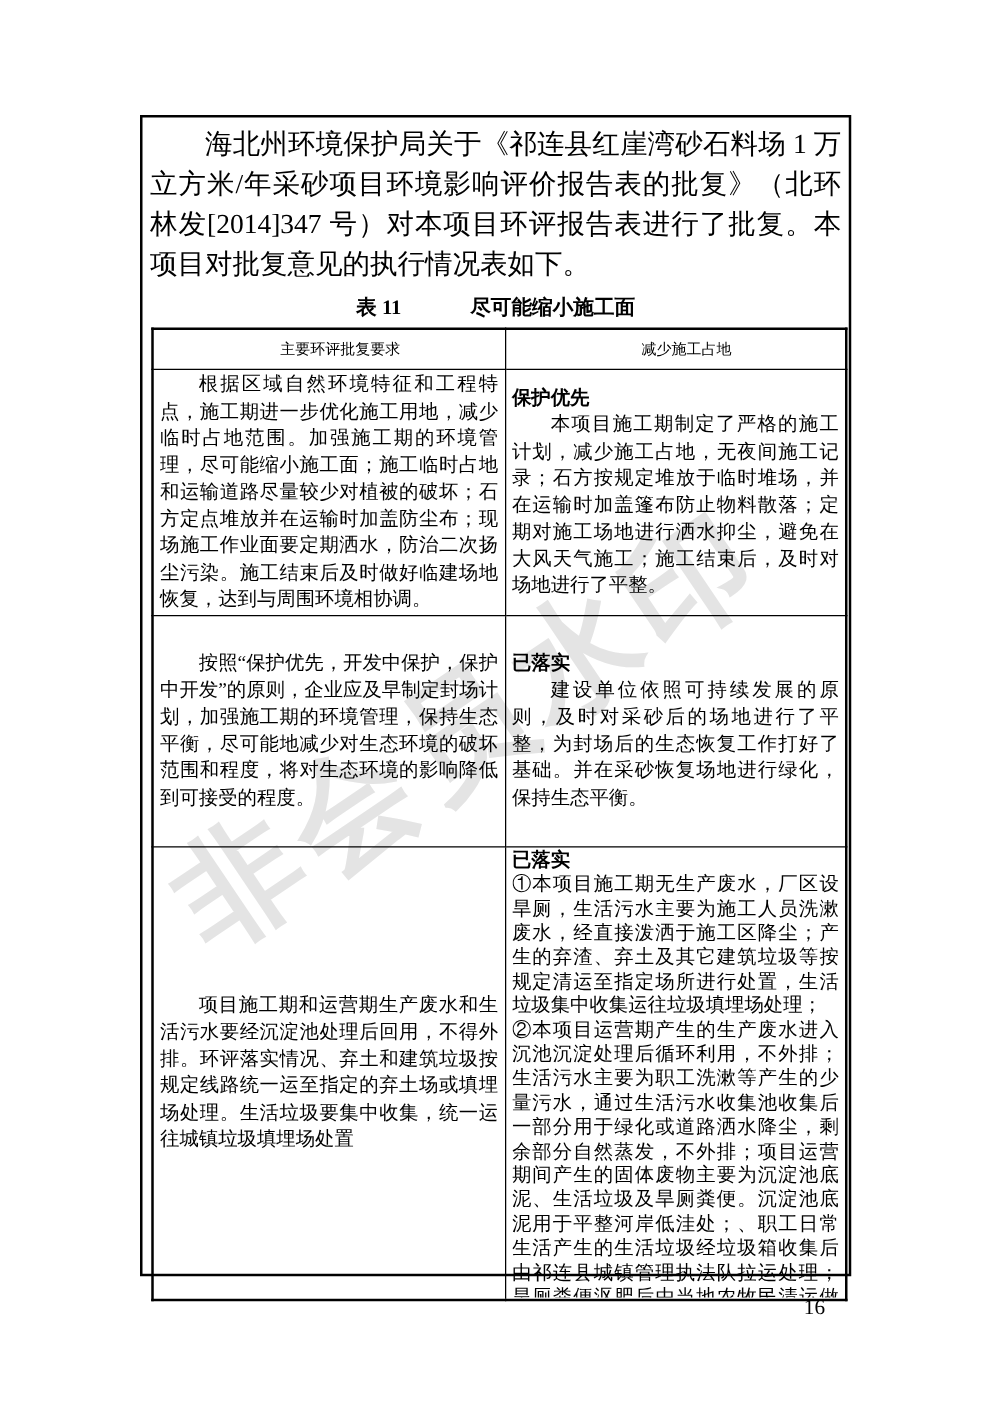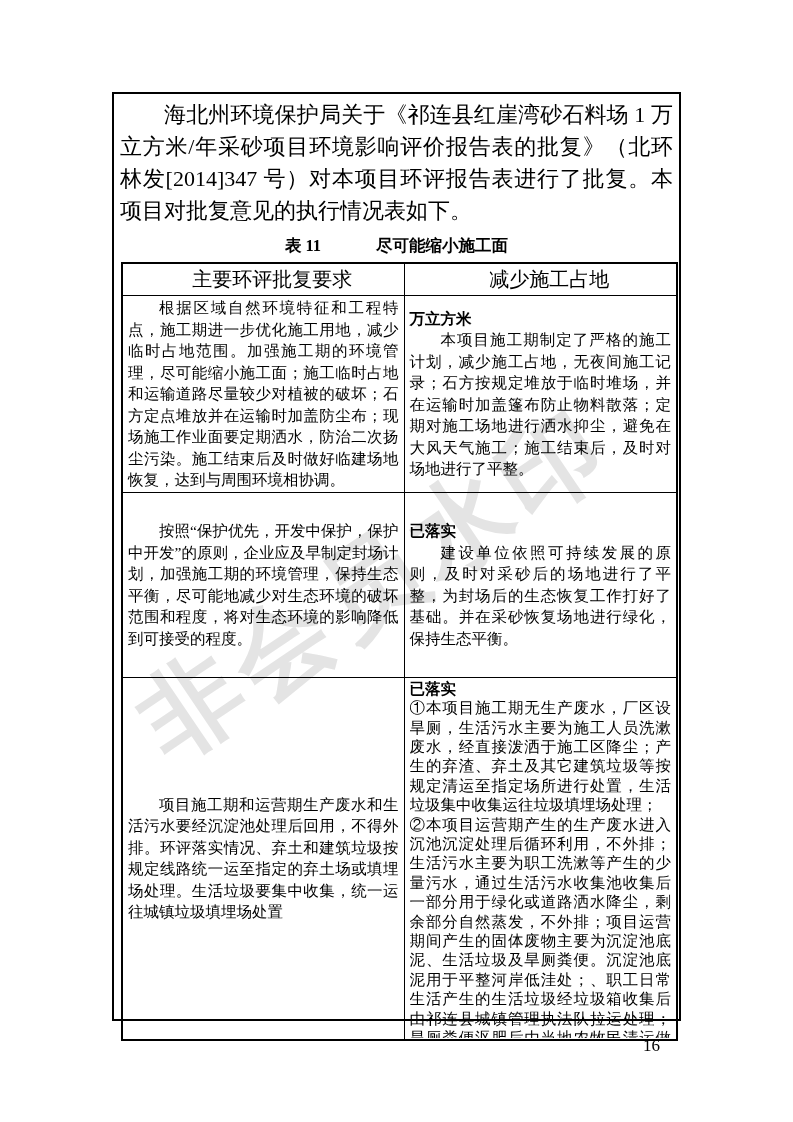--- a/index.html
+++ b/index.html
@@ -65,21 +65,21 @@
   table.review col.c1{width:282px;}
   table.review col.c2{width:273px;}
   table.review th, table.review td{
     border:1px solid #000;
     font-weight:normal;
     padding:1px 5px;
     vertical-align:middle;
   }
   table.review th{
     height:29px;
-    font-size:20px;
+    font-size:12px;
     text-align:center;
     padding-left:23px;
   }
   table.review td{
     font-size:15.5px;
     line-height:21.5px;
     text-align:justify;
   }
   tr.r1{height:178px;}
   tr.r2{height:185px;}
@@ -121,21 +121,21 @@
     <tbody>
         <tr>
       <th>主要环评批复要求</th>
       <th>减少施工占地</th>
     </tr>
     <tr class="r1">
       <td class="cell">
         <p class="indent">根据区域自然环境特征和工程特点，施工期进一步优化施工用地，减少临时占地范围。加强施工期的环境管理，尽可能缩小施工面；施工临时占地和运输道路尽量较少对植被的破坏；石方定点堆放并在运输时加盖防尘布；现场施工作业面要定期洒水，防治二次扬尘污染。施工结束后及时做好临建场地恢复，达到与周围环境相协调。</p>
       </td>
       <td class="cell">
-        <p class="status">万立方米</p>
+        <p class="status">保护优先</p>
         <p class="indent">本项目施工期制定了严格的施工计划，减少施工占地，无夜间施工记录；石方按规定堆放于临时堆场，并在运输时加盖篷布防止物料散落；定期对施工场地进行洒水抑尘，避免在大风天气施工；施工结束后，及时对场地进行了平整。</p>
       </td>
     </tr>
     <tr class="r2">
       <td class="cell">
         <p class="indent">按照“保护优先，开发中保护，保护中开发”的原则，企业应及早制定封场计划，加强施工期的环境管理，保持生态平衡，尽可能地减少对生态环境的破坏范围和程度，将对生态环境的影响降低到可接受的程度。</p>
       </td>
       <td class="cell">
         <p class="status">已落实</p>
         <p class="indent">建设单位依照可持续发展的原则，及时对采砂后的场地进行了平整，为封场后的生态恢复工作打好了基础。并在采砂恢复场地进行绿化，保持生态平衡。</p>

